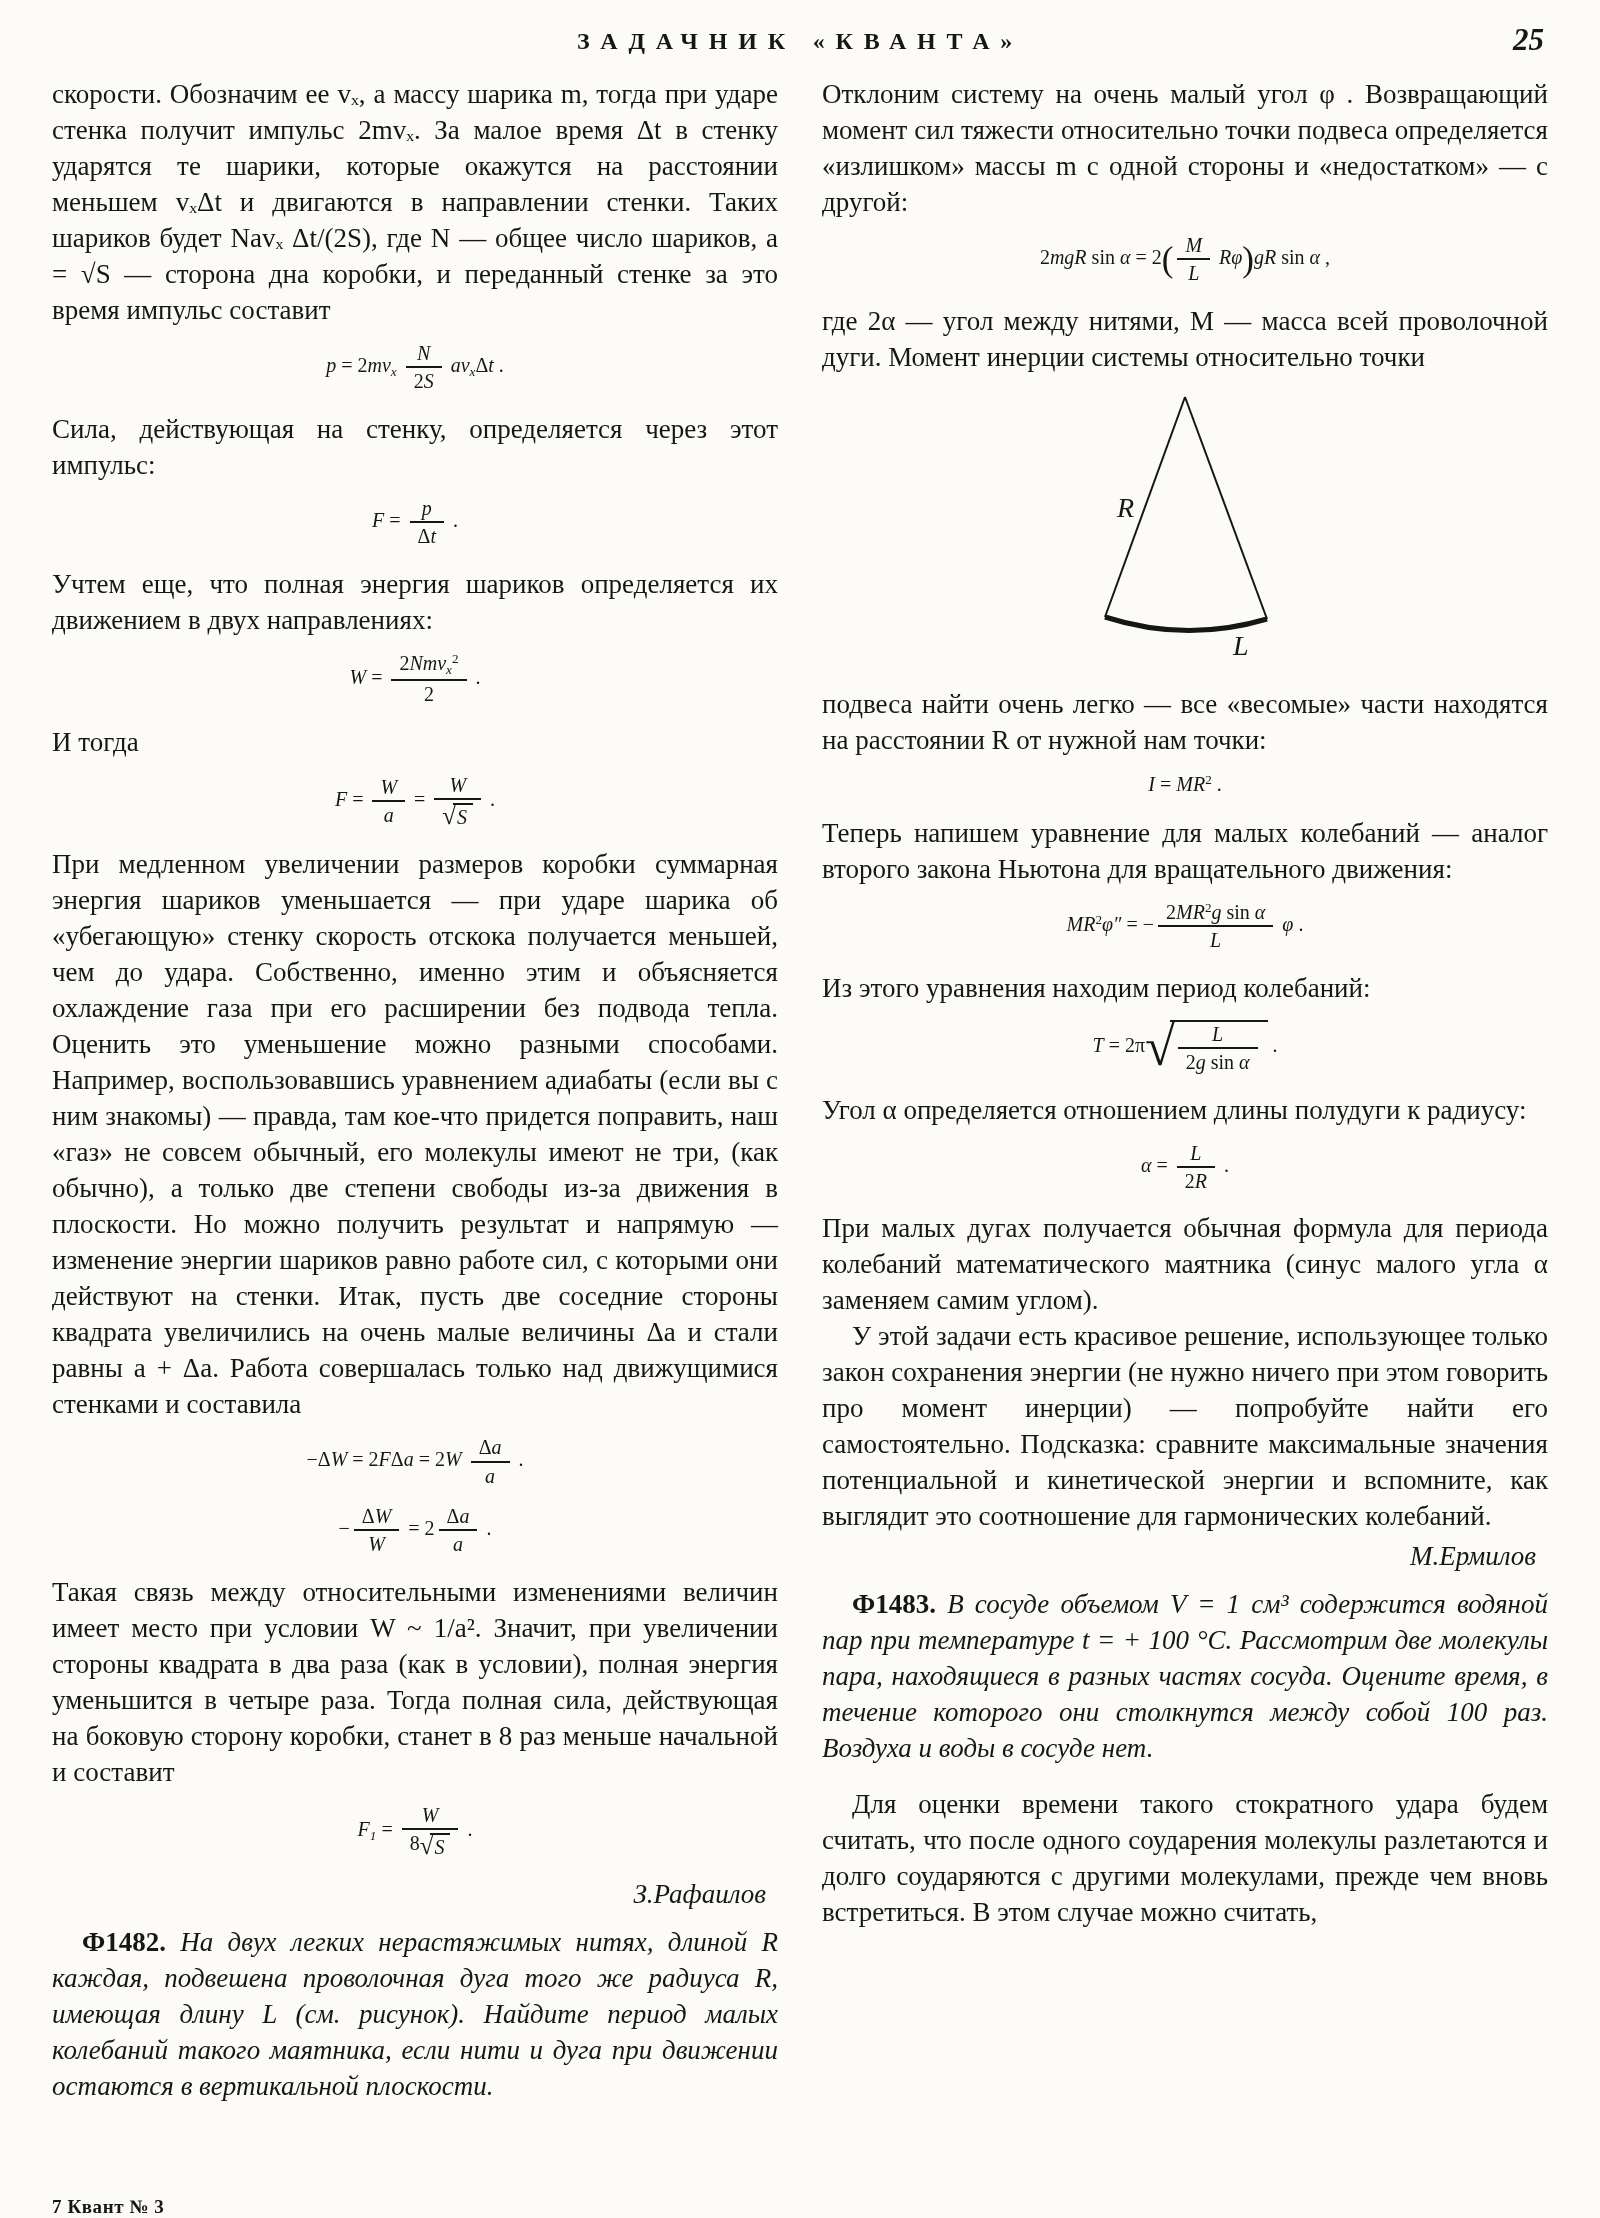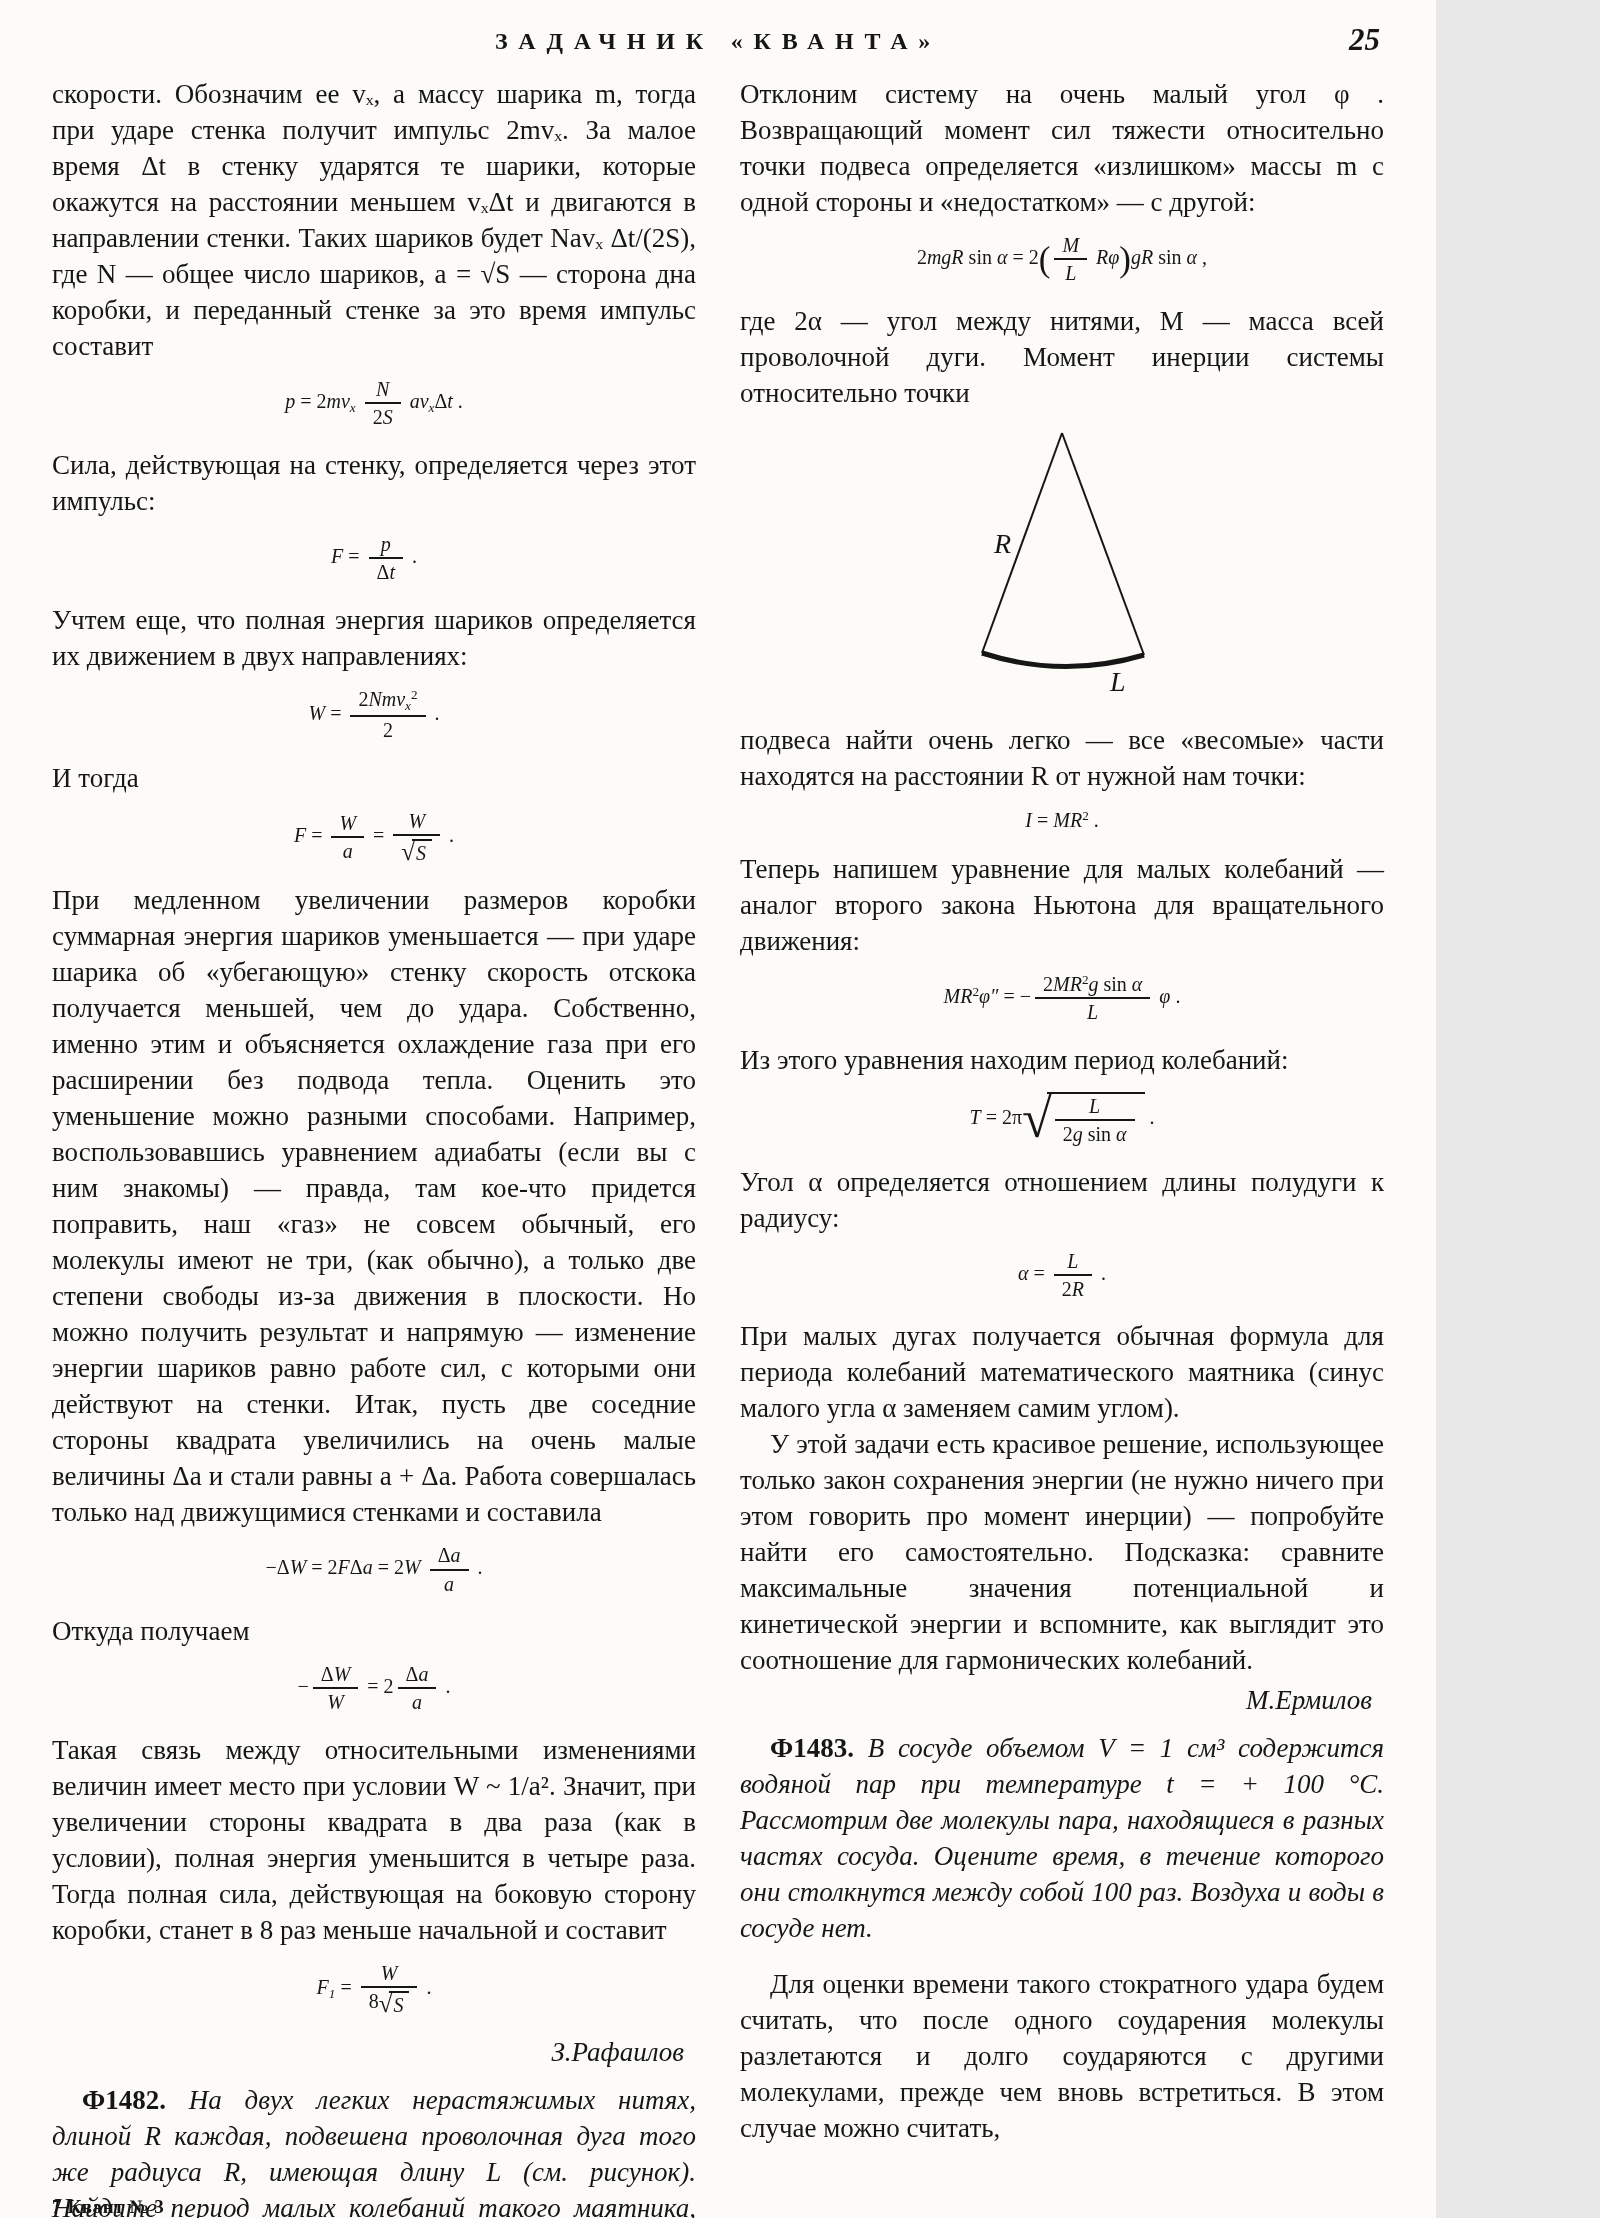--- a/index.html
+++ b/index.html
@@ -1,17 +1,17 @@
 <!DOCTYPE html>
 <html lang="ru"><head>
 <meta charset="utf-8">
 <style>
   html,body { margin:0; padding:0; background:#e8e8e8; }
   .page {
-    width:1436px; height:2218px; box-sizing:border-box;
+    width:1600px; height:2218px; box-sizing:border-box;
     background:#fcfbf7; color:#161616; position:relative; overflow:hidden;
     padding:26px 52px 60px;
     font-family:"Liberation Serif","DejaVu Serif",serif;
   }
   .header { position:relative; height:42px; margin-bottom:8px; }
   .header-title {
     position:absolute; left:50%; top:2px; transform:translateX(-50%);
     font-weight:bold; font-size:24px; letter-spacing:0.45em; white-space:nowrap;
   }
   .page-number { position:absolute; right:4px; top:-4px; font-weight:bold; font-style:italic; font-size:31px;margin-left:44px; }
@@ -60,21 +60,20 @@
       <div class="formula"><span class="fi">F</span><span class="fr"> = </span><span class="frac"><span class="num"><span class="fi">p</span></span><span class="den"><span class="fr">Δ</span><span class="fi">t</span></span></span><span class="fr"> .</span></div>
       <p class="body-text">Учтем еще, что полная энергия шариков определяется их движением в двух направлениях:</p>
       <div class="formula"><span class="fi">W</span><span class="fr"> = </span><span class="frac"><span class="num"><span class="fr">2</span><span class="fi">Nmv</span><span class="fsub">x</span><span class="fsup">2</span></span><span class="den"><span class="fr">2</span></span></span><span class="fr"> .</span></div>
       <p class="body-text">И тогда</p>
       <div class="formula"><span class="fi">F</span><span class="fr"> = </span><span class="frac"><span class="num"><span class="fi">W</span></span><span class="den"><span class="fi">a</span></span></span><span class="fr"> = </span><span class="frac"><span class="num"><span class="fi">W</span></span><span class="den"><span class="sqrt">
                 <span class="radical">√</span>
                 <span class="radicand"><span class="fi">S</span></span>
               </span></span></span><span class="fr"> .</span></div>
       <p class="body-text">При медленном увеличении размеров коробки суммарная энергия шариков уменьшается — при ударе шарика об «убегающую» стенку скорость отскока получается меньшей, чем до удара. Собственно, именно этим и объясняется охлаждение газа при его расширении без подвода тепла. Оценить это уменьшение можно разными способами. Например, воспользовавшись уравнением адиабаты (если вы с ним знакомы) — правда, там кое-что придется поправить, наш «газ» не совсем обычный, его молекулы имеют не три, (как обычно), а только две степени свободы из-за движения в плоскости. Но можно получить результат и напрямую — изменение энергии шариков равно работе сил, с которыми они действуют на стенки. Итак, пусть две соседние стороны квадрата увеличились на очень малые величины Δa и стали равны a + Δa. Работа совершалась только над движущимися стенками и составила</p>
       <div class="formula"><span class="fr">−Δ</span><span class="fi">W</span><span class="fr"> = 2</span><span class="fi">F</span><span class="fr">Δ</span><span class="fi">a</span><span class="fr"> = 2</span><span class="fi">W</span><span class="fr"> </span><span class="frac"><span class="num"><span class="fr">Δ</span><span class="fi">a</span></span><span class="den"><span class="fi">a</span></span></span><span class="fr"> .</span></div>
-      <p class="body-text">Откуда получаем</p>
       <div class="formula"><span class="fr">−</span><span class="frac"><span class="num"><span class="fr">Δ</span><span class="fi">W</span></span><span class="den"><span class="fi">W</span></span></span><span class="fr"> = 2</span><span class="frac"><span class="num"><span class="fr">Δ</span><span class="fi">a</span></span><span class="den"><span class="fi">a</span></span></span><span class="fr"> .</span></div>
       <p class="body-text">Такая связь между относительными изменениями величин имеет место при условии W ~ 1/a². Значит, при увеличении стороны квадрата в два раза (как в условии), полная энергия уменьшится в четыре раза. Тогда полная сила, действующая  на боковую сторону коробки, станет в 8 раз меньше начальной и составит</p>
       <div class="formula"><span class="fi">F</span><span class="fsub">1</span><span class="fr"> = </span><span class="frac"><span class="num"><span class="fi">W</span></span><span class="den"><span class="fr">8</span><span class="sqrt">
                 <span class="radical">√</span>
                 <span class="radicand"><span class="fi">S</span></span>
               </span></span></span><span class="fr"> .</span></div>
       <p class="signature">З.Рафаилов</p>
       <p class="problem">
         <span class="problem-label">Ф1482.</span>
         <span class="problem-text">На двух легких нерастяжимых нитях, длиной R каждая, подвешена проволочная дуга того же радиуса R, имеющая длину L (см. рисунок). Найдите период малых колебаний такого маятника, если нити и дуга при движении остаются в вертикальной плоскости.</span>

